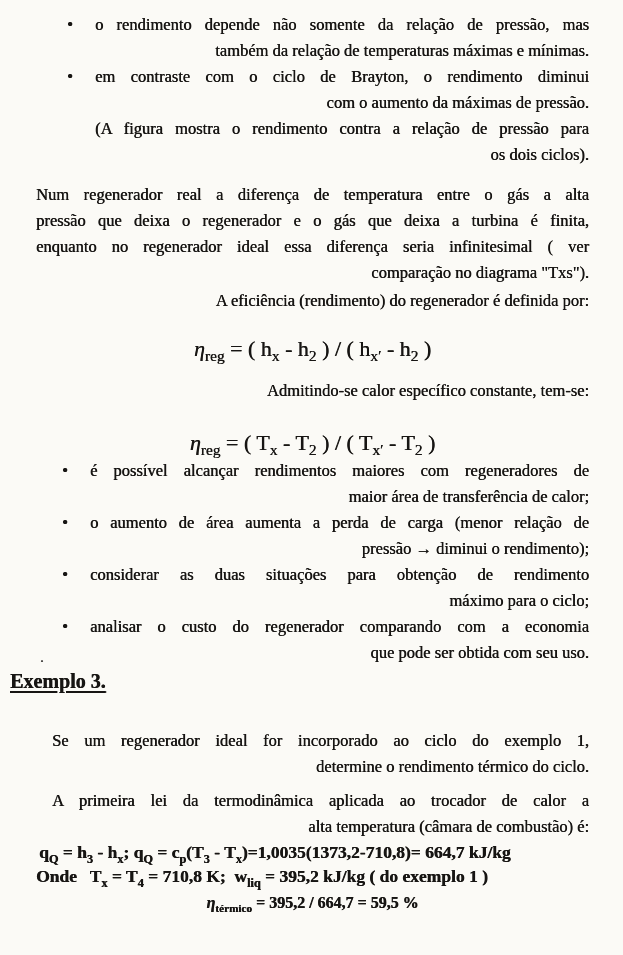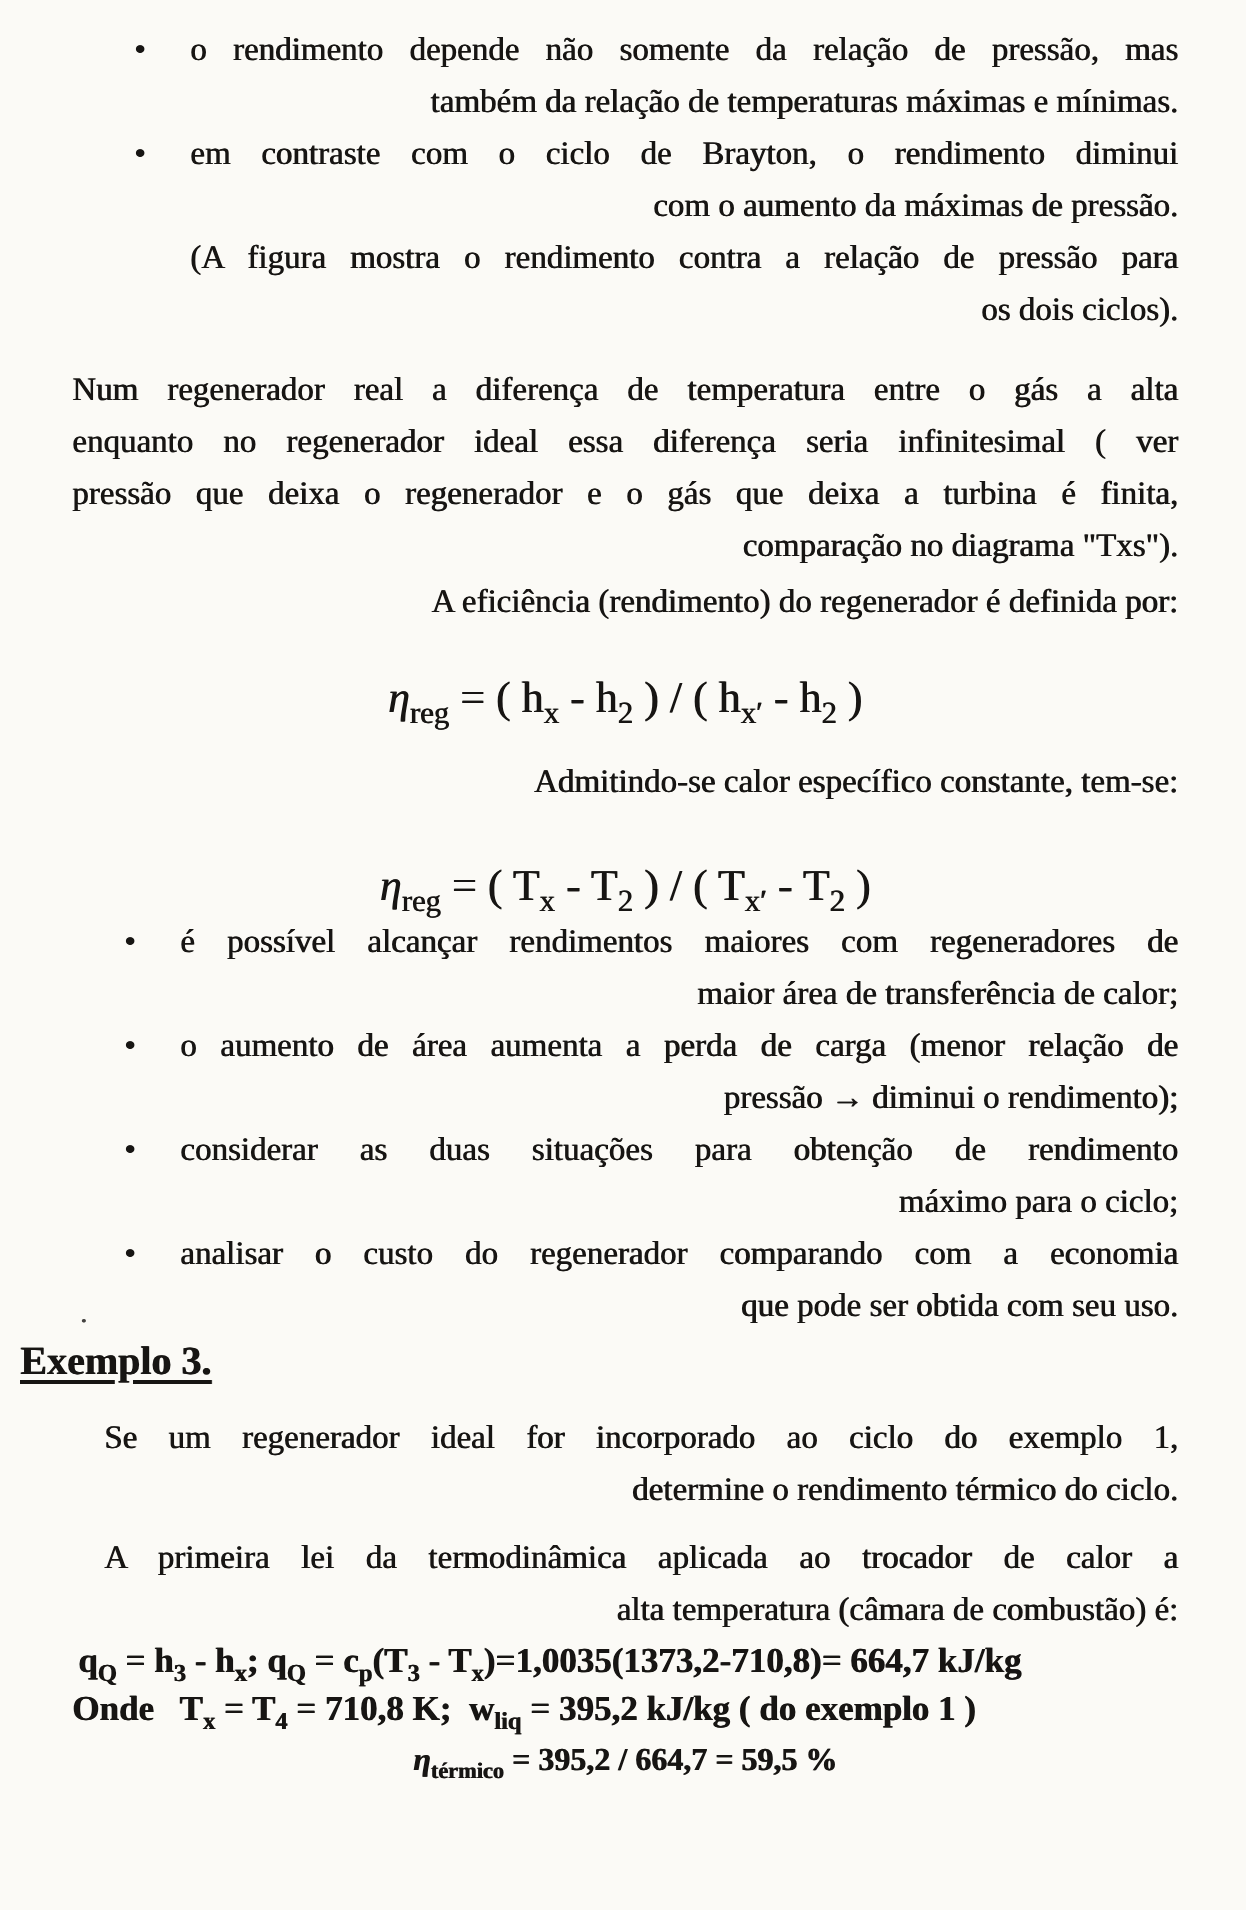--- a/index.html
+++ b/index.html
@@ -31,21 +31,21 @@
   .para-eff     { margin-top: 2px; }
   .formula      { margin-top: 20px; height: 30px; line-height: 30px;
                   text-align: center; font-size: 22px; }
   .para-cp      { margin-top: 14px; }
   .formula-2    { margin-top: 24px; }
   .notes-list   { margin-top: 18px; }
 
   .ex-heading   { margin: 2px 0 0 -26px; font-size: 20px; font-weight: bold;
                   text-decoration: underline; text-decoration-thickness: 2px;
                   text-underline-offset: 3px; }
-  .para-problem { margin-top: 12px; margin-left: 16px; }
+  .para-problem { margin-top: 34px; margin-left: 16px; }
   .para-law     { margin-top: 8px;  margin-left: 16px; }
 
   .eq { white-space: pre-wrap; line-height: 24px; font-size: 17.5px; font-weight: bold; }
   .eq-q    { margin-left: 3px; }
   .eq-onde { margin-left: 0; }
   .formula-final { margin-top: 2px; line-height: 26px; text-align: center;
                    font-weight: bold; font-size: 16px; }
 
   sub { font-size: 70%; line-height: 0; }
   .it { font-style: italic; }
@@ -67,22 +67,22 @@
       <span class="mk">•</span>
       <div class="jl">em contraste com o ciclo de Brayton, o rendimento diminui</div>
       <div class="ll">com o aumento da máximas de pressão.</div>
       <div class="jl">(A figura mostra o rendimento contra a relação de pressão para</div>
       <div class="ll">os dois ciclos).</div>
     </li>
   </ul>
 
   <div class="para-regen">
     <div class="jl">Num regenerador real a diferença de temperatura entre o gás a alta</div>
+    <div class="jl">pressão que deixa o regenerador e o gás que deixa a turbina é finita,</div>
     <div class="jl">enquanto no regenerador ideal essa diferença seria infinitesimal ( ver</div>
-    <div class="jl">pressão que deixa o regenerador e o gás que deixa a turbina é finita,</div>
     <div class="ll">comparação no diagrama "Txs").</div>
   </div>
 
   <div class="para-eff ll">A eficiência (rendimento) do regenerador é definida por:</div>
 
   <div class="formula"><span class="it">η</span><sub>reg</sub><span> = ( h</span><sub>x</sub><span> - h</span><sub>2</sub><span> ) / ( h</span><sub>x′</sub><span> - h</span><sub>2</sub><span> )</span></div>
 
   <div class="para-cp ll">Admitindo-se calor específico constante, tem-se:</div>
 
   <div class="formula formula-2"><span class="it">η</span><sub>reg</sub><span> = ( T</span><sub>x</sub><span> - T</span><sub>2</sub><span> ) / ( T</span><sub>x′</sub><span> - T</span><sub>2</sub><span> )</span></div>

